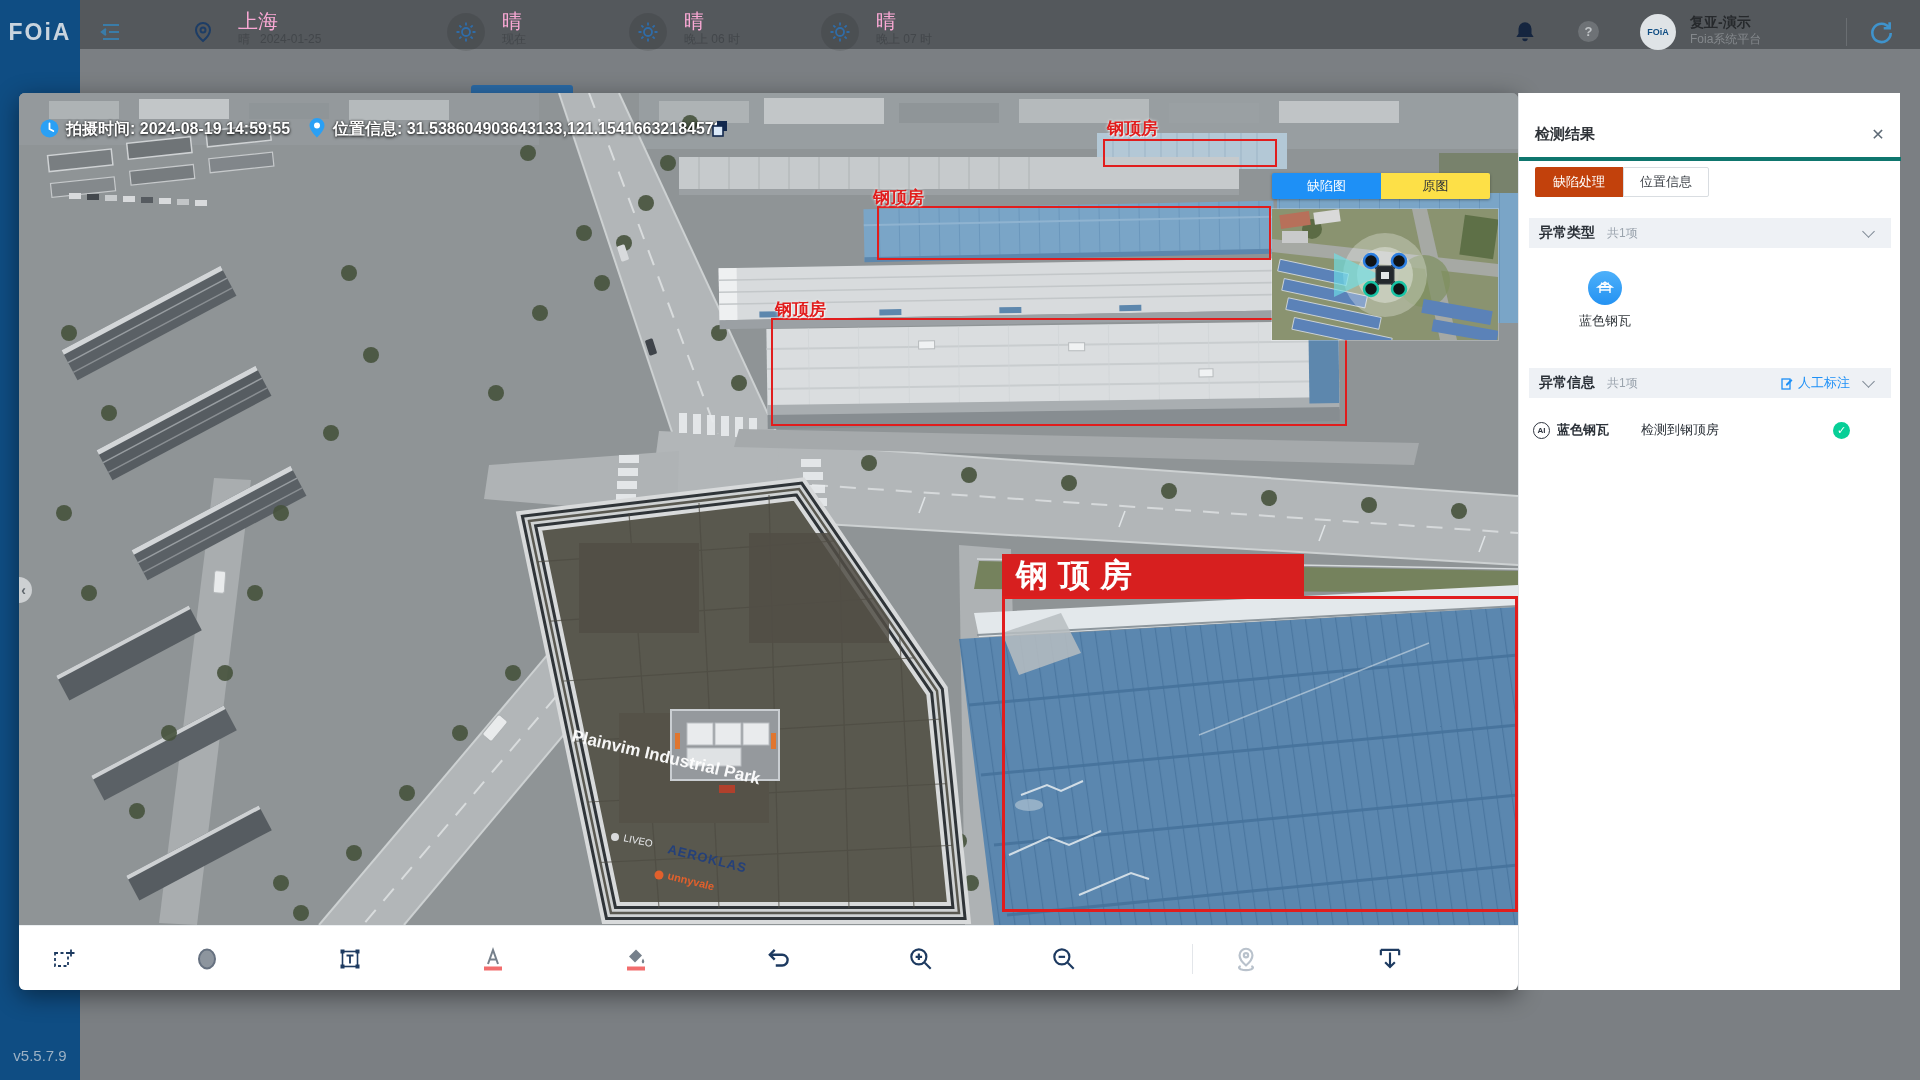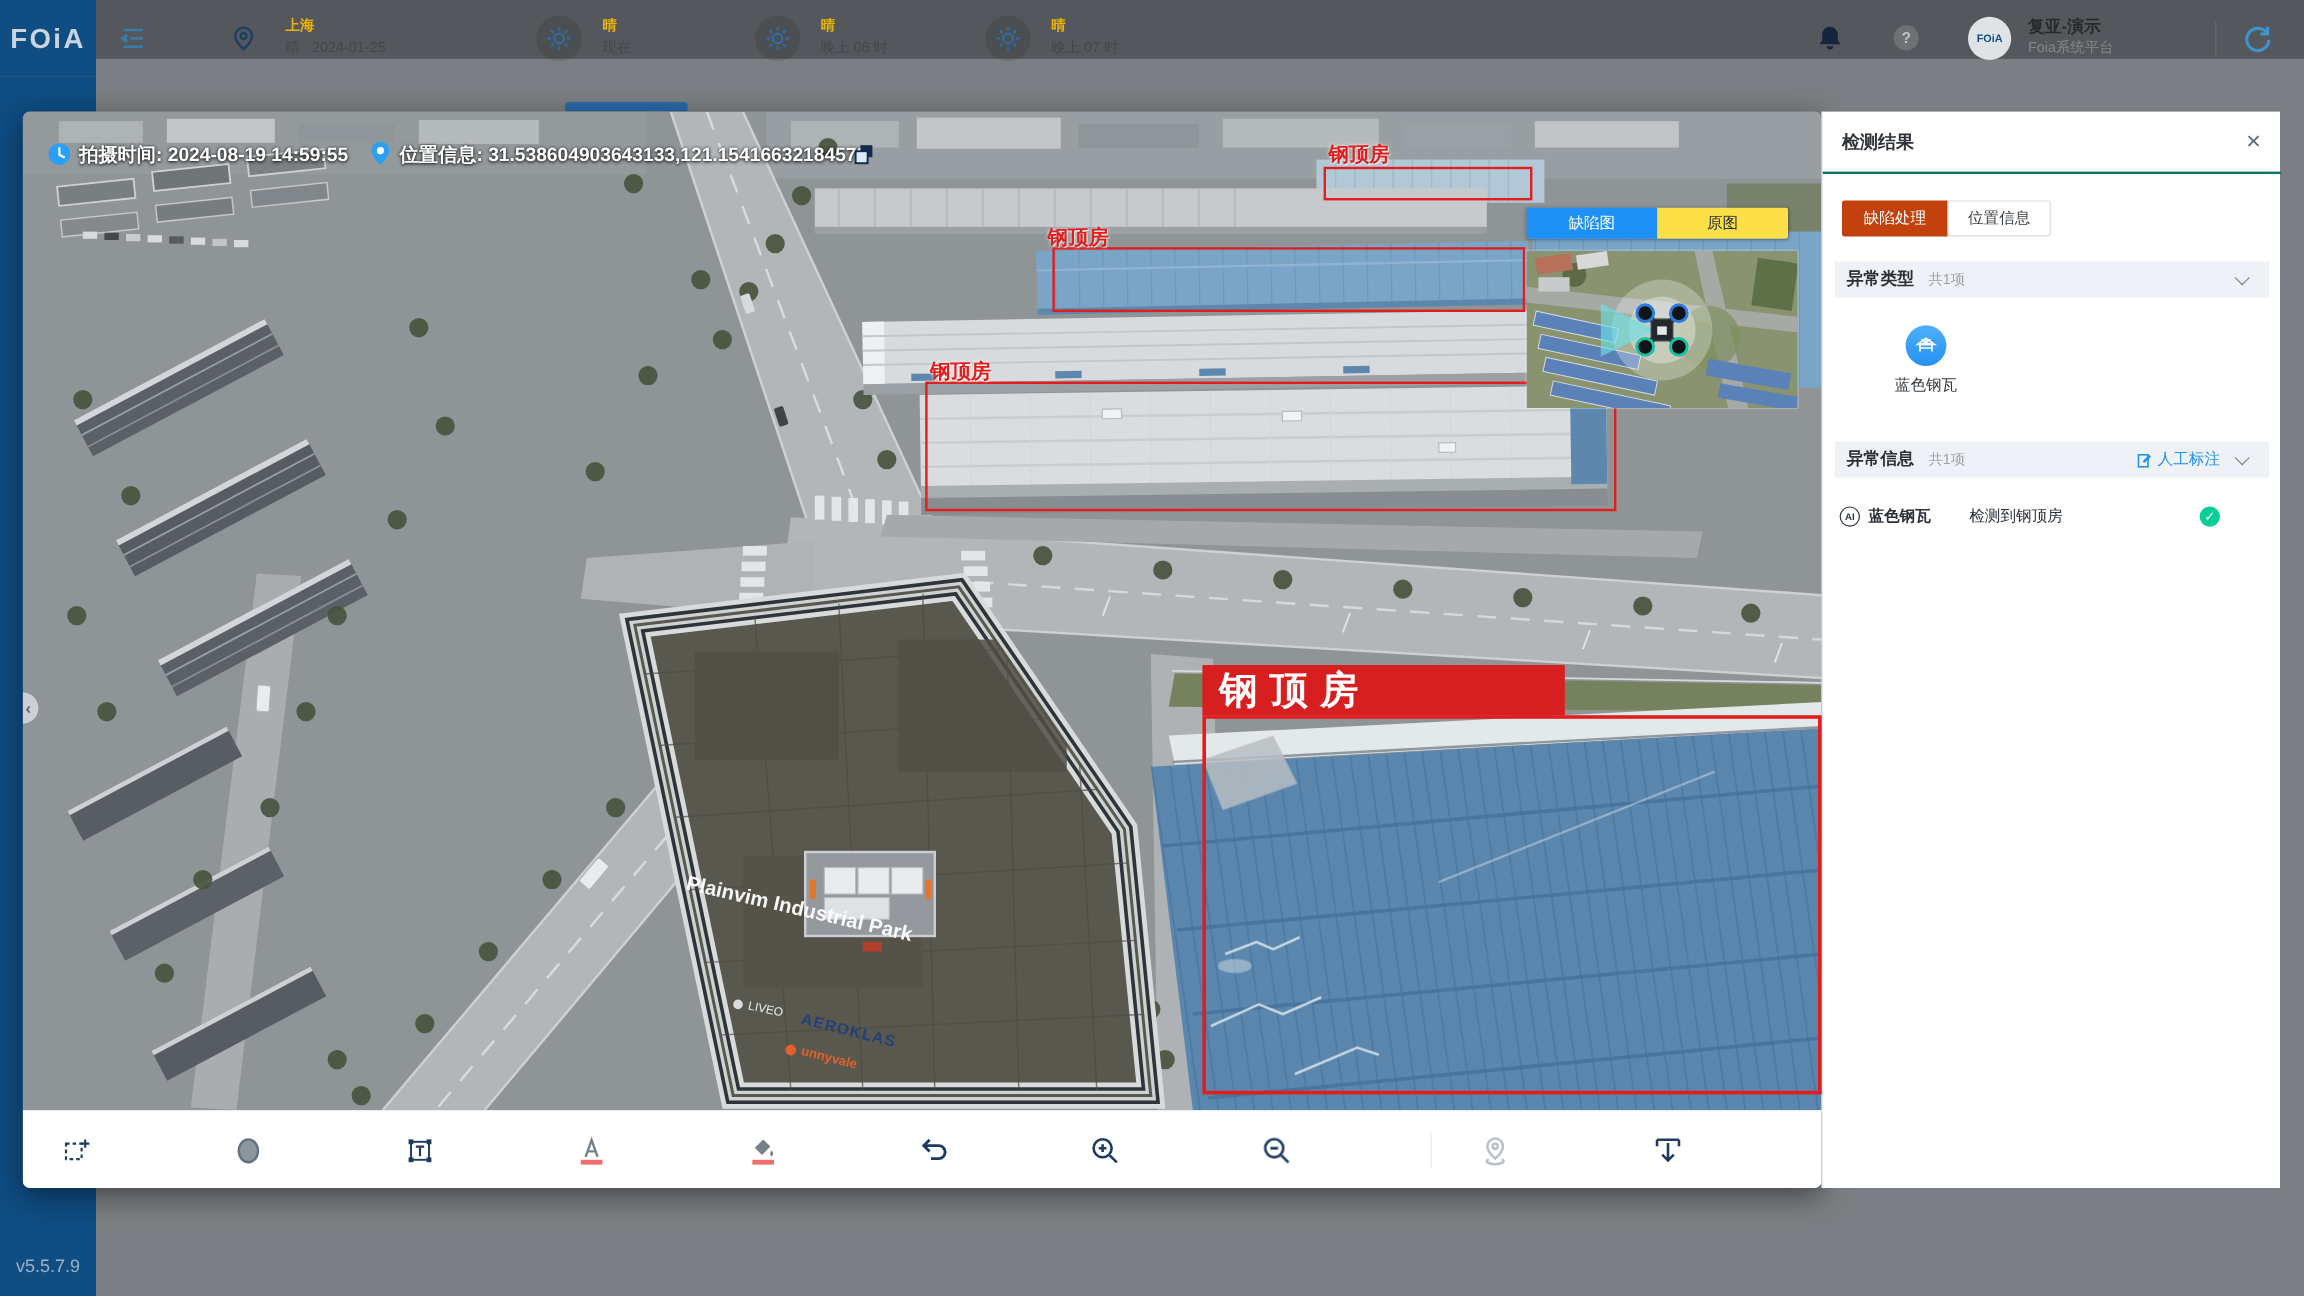--- a/index.html
+++ b/index.html
@@ -4,21 +4,21 @@
 <style>
   *{margin:0;padding:0;box-sizing:border-box}
   body{background:#606366}
   #app{position:relative;width:1920px;height:1080px;overflow:hidden;background:#7b7f83;
        font-family:"Liberation Sans",sans-serif}
   .abs{position:absolute}
   
   #topbar{position:absolute;left:0;top:0;width:1920px;height:49px;background:#54585c;z-index:30}
   #logo{position:absolute;left:0;top:0;width:80px;height:64px;background:#0f4d83;color:#c9d4de;
         font-size:23px;font-weight:bold;letter-spacing:2px;display:flex;align-items:center;justify-content:center}
-  .tb-city{font-size:12px;font-weight:bold;color:#eab308;line-height:19px}
+  .tb-city{font-size:20px;font-weight:normal;color:#f9a8d4;line-height:19px}
   .tb-sub{font-size:12px;color:#43474b;line-height:16px}
   .suncirc{position:absolute;width:38px;height:38px;border-radius:50%;background:rgba(0,0,0,.10);
            display:flex;align-items:center;justify-content:center}
   .tb-name{font-size:14px;color:#26292c;font-weight:bold;line-height:18px}
   .tb-plat{font-size:12px;color:#84888c;line-height:16px}
   
   #sidebar{position:absolute;left:0;top:64px;width:80px;height:1016px;background:#0f4d83;z-index:5}
   #version{position:absolute;left:0;bottom:16px;width:80px;text-align:center;color:#9cb1c4;font-size:15px}
   #tab-indicator{position:absolute;left:471px;top:85px;width:102px;height:8px;background:#2a6aa6;
                  border-radius:3px 3px 0 0;z-index:6}
@@ -47,21 +47,21 @@
                background:#cdd0d2;z-index:16;color:#5f666c;font-size:14px;font-weight:bold;
                display:flex;align-items:center;justify-content:center;padding-left:9px}
   
   #toolbar{position:absolute;left:0;top:832px;width:1499px;height:65px;background:#fff;z-index:14;
            border-top:1px solid #eceff1}
   .tool{position:absolute;top:19px;width:40px;height:28px;display:flex;align-items:center;justify-content:center;cursor:pointer}
   .tb-divider{position:absolute;left:1173px;top:18px;width:1px;height:30px;background:#e3e6ea}
   
   #panel{position:absolute;left:1518px;top:93px;width:382px;height:897px;background:#fff;z-index:10;
          border-left:1px solid #e2e5e8}
-  #panel-header{position:absolute;left:0;top:0;width:382px;height:52px;border-bottom:2px solid #0f766e}
+  #panel-header{position:absolute;left:0;top:16px;width:382px;height:52px;border-bottom:4px solid #0f766e}
   #panel-title{position:absolute;left:16px;top:16px;font-size:15px;font-weight:bold;color:#2f3338}
   #panel-close{position:absolute;left:348px;top:14px;width:22px;height:22px;color:#5f6b77;font-size:16px;
                display:flex;align-items:center;justify-content:center;cursor:pointer}
   .ptab{position:absolute;top:74px;height:30px;font-size:13px;display:flex;align-items:center;
         justify-content:center;cursor:pointer}
   #ptab-defect{left:16px;width:88px;background:#c2410c;color:#fff;border-radius:2px 0 0 2px}
   #ptab-progress{left:104px;width:86px;background:#fff;color:#3a3f45;border:1px solid #d9dde1;border-radius:0 2px 2px 0}
   .sec-bar{position:absolute;left:10px;width:362px;height:30px;background:#eef1f5;display:flex;align-items:center}
   .sec-title{font-size:14px;font-weight:bold;color:#2b3138;margin-left:10px}
   .sec-count{font-size:12px;color:#9aa3ad;margin-left:12px}

